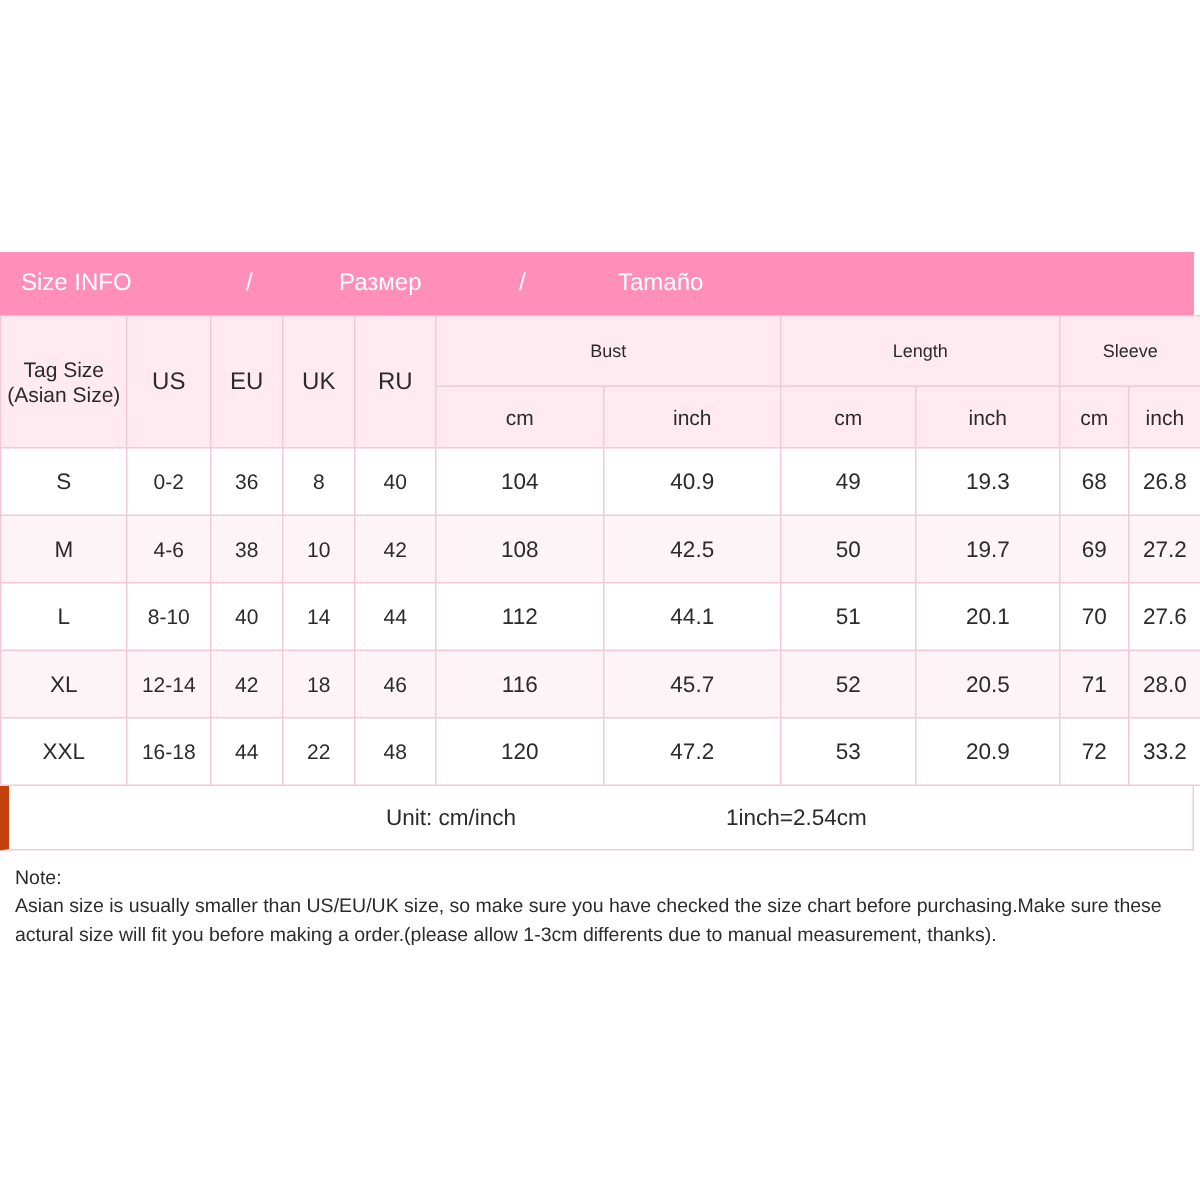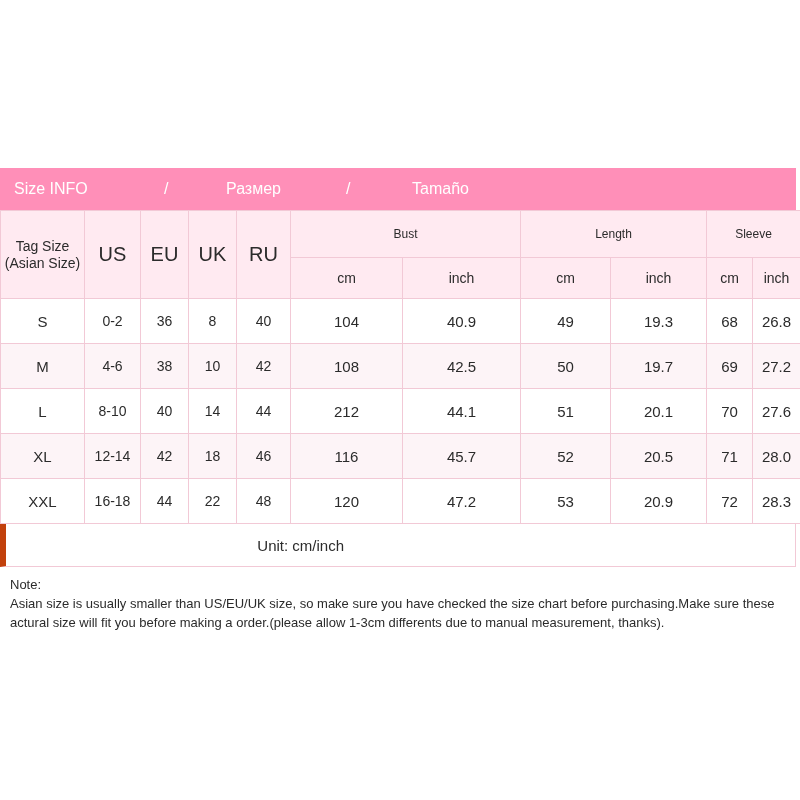--- a/index.html
+++ b/index.html
@@ -44,21 +44,21 @@
   table.size-table td, table.size-table th {
     border: 1px solid #f2c9d6;
     text-align: center;
     vertical-align: middle;
     font-weight: normal;
     color: #2b2b2b;
   }
   
   .hdr-group td, .hdr-unit td {
     background: #ffeaf1;
-    font-size: 20px;
+    font-size: 16px;
     color: #2b2b2b;
   }
   .hdr-group td.tagsize {
     font-size: 14px;
     line-height: 17px;
     padding: 0 2px;
   }
   .hdr-group td.big {
     font-size: 12px;
     height: 44px;
@@ -179,21 +179,21 @@
         <td>19.7</td>
         <td>69</td>
         <td>27.2</td>
       </tr>
       <tr>
         <td class="c-tag">L</td>
         <td class="c-small">8-10</td>
         <td class="c-small">40</td>
         <td class="c-small">14</td>
         <td class="c-small">44</td>
-        <td>212</td>
+        <td>112</td>
         <td>44.1</td>
         <td>51</td>
         <td>20.1</td>
         <td>70</td>
         <td>27.6</td>
       </tr>
       <tr class="alt">
         <td class="c-tag">XL</td>
         <td class="c-small">12-14</td>
         <td class="c-small">42</td>
@@ -210,27 +210,28 @@
         <td class="c-tag">XXL</td>
         <td class="c-small">16-18</td>
         <td class="c-small">44</td>
         <td class="c-small">22</td>
         <td class="c-small">48</td>
         <td>120</td>
         <td>47.2</td>
         <td>53</td>
         <td>20.9</td>
         <td>72</td>
-        <td>28.3</td>
+        <td>33.2</td>
       </tr>
     </tbody>
   </table>
 
   <div class="unit-row">
     <div class="u1">Unit: cm/inch</div>
+    <div class="u2">1inch=2.54cm</div>
   </div>
 
   <div class="note">
     <span class="note-label">Note:</span>
     <span class="note-body">Asian size is usually smaller than US/EU/UK size, so make sure you have checked the size chart before purchasing.Make sure these actural size will fit you before making a order.(please allow 1-3cm differents due to manual measurement, thanks).</span>
   </div>
 
 </div>
 
 </body></html>

